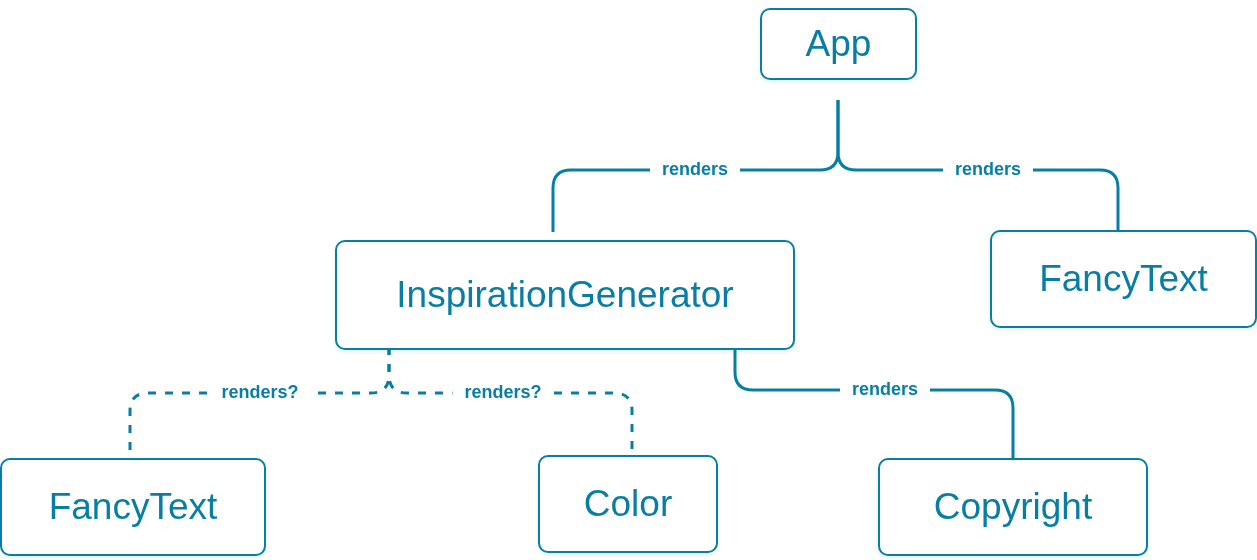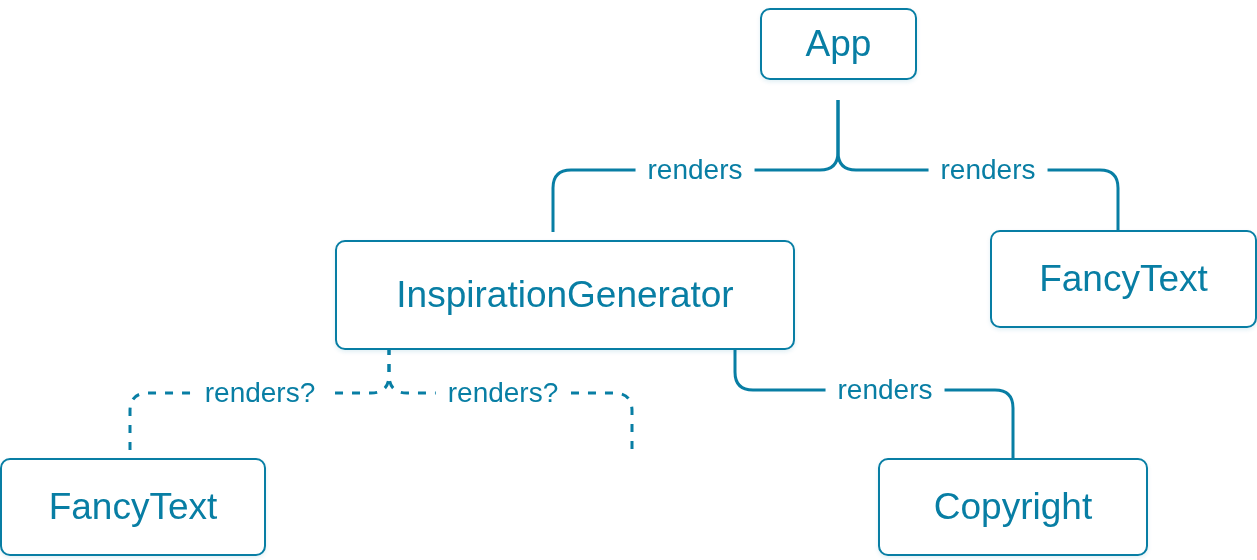--- a/index.html
+++ b/index.html
@@ -30,22 +30,22 @@
     stroke-width: 3;
   }
   .edge.dashed {
     stroke-dasharray: 8 9;
   }
   .edge-label {
     position: absolute;
     transform: translate(-50%, -50%);
     background: var(--background);
     color: var(--accent);
-    font-size: 28px;
-    font-weight: 400;
+    font-size: 18px;
+    font-weight: 700;
     padding: 0 12px;
     white-space: nowrap;
     line-height: 1.2;
   }
   .node {
     position: absolute;
     background: #ffffff;
     border: 2.5px solid var(--accent);
     border-radius: 10px;
     display: flex;
@@ -101,18 +101,21 @@
   </div>
 
   <div class="node node-fancytext-right">
     <span class="node-label">FancyText</span>
   </div>
 
   <div class="node node-fancytext-left">
     <span class="node-label">FancyText</span>
   </div>
 
+  <div class="node node-color">
+    <span class="node-label">Color</span>
+  </div>
 
   <div class="node node-copyright">
     <span class="node-label">Copyright</span>
   </div>
 
 </div>
 
 </body></html>

